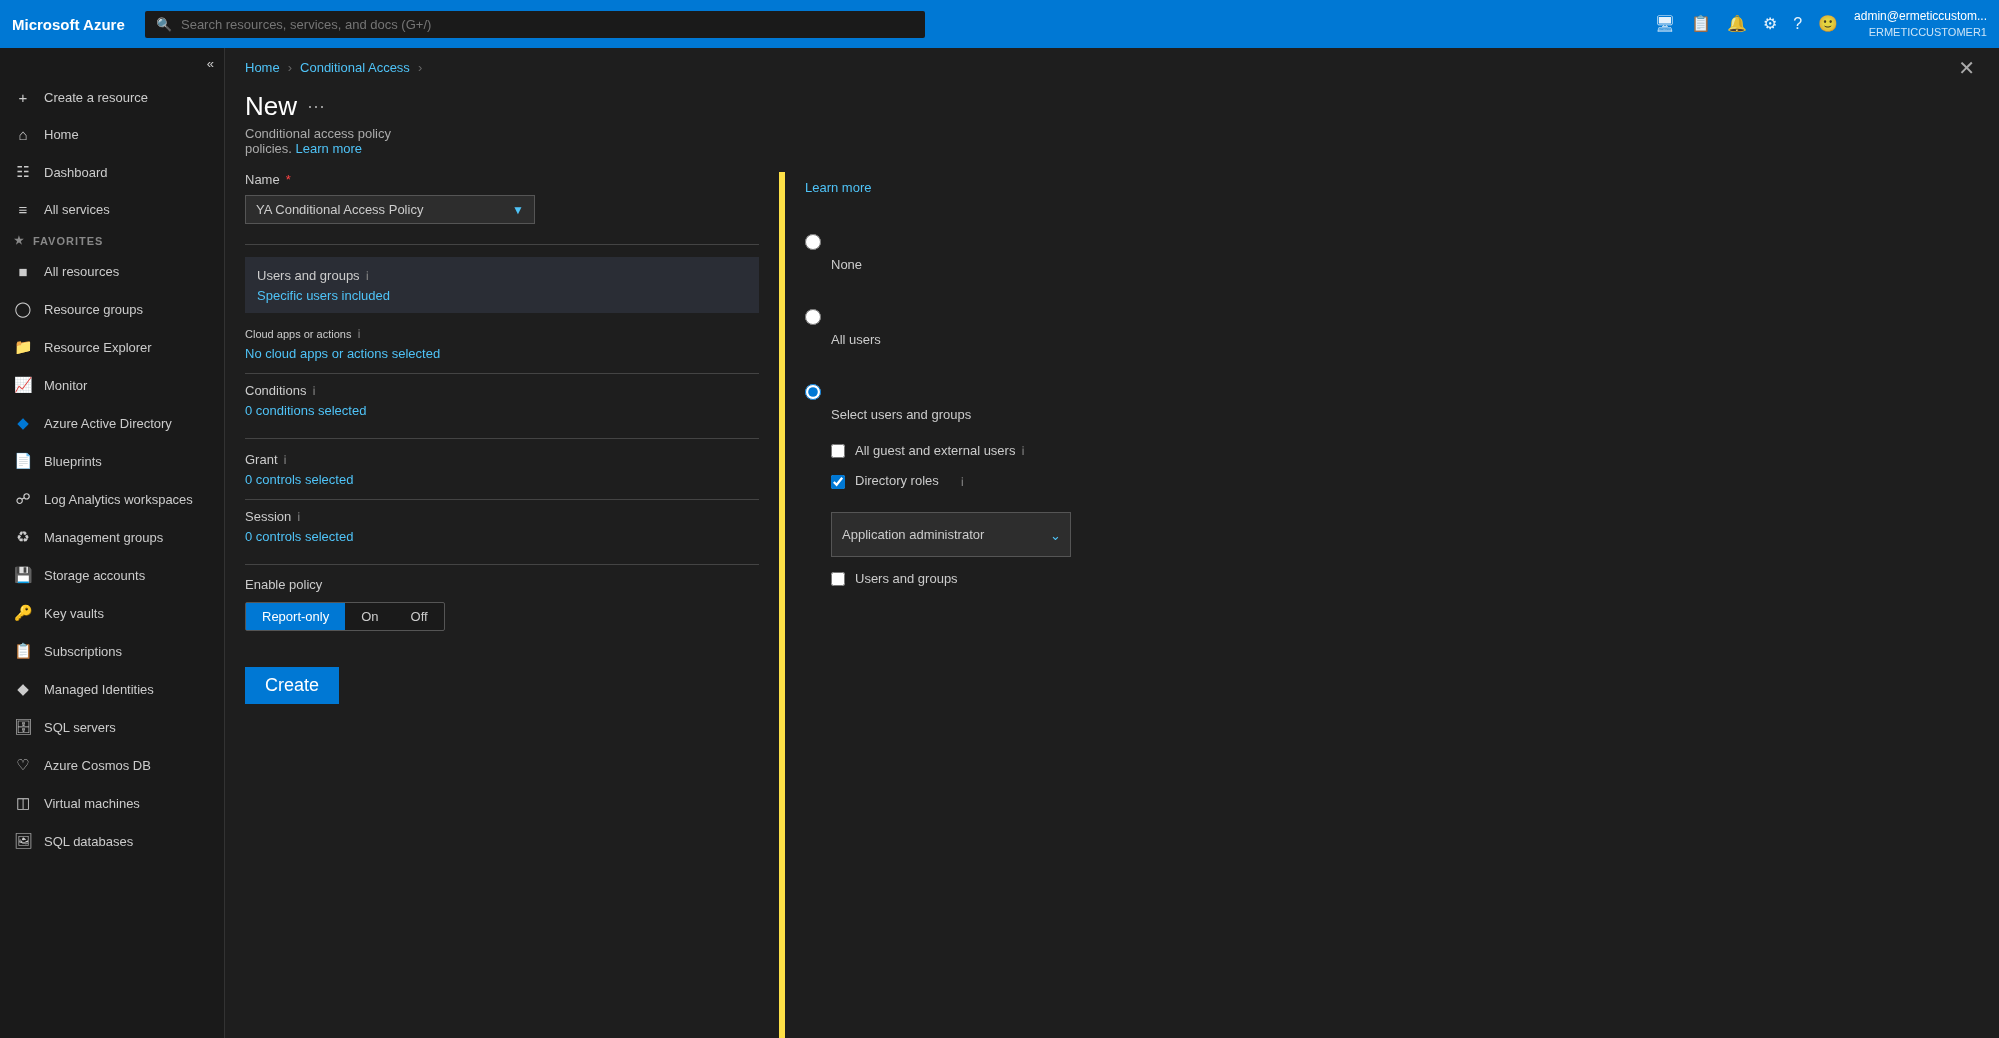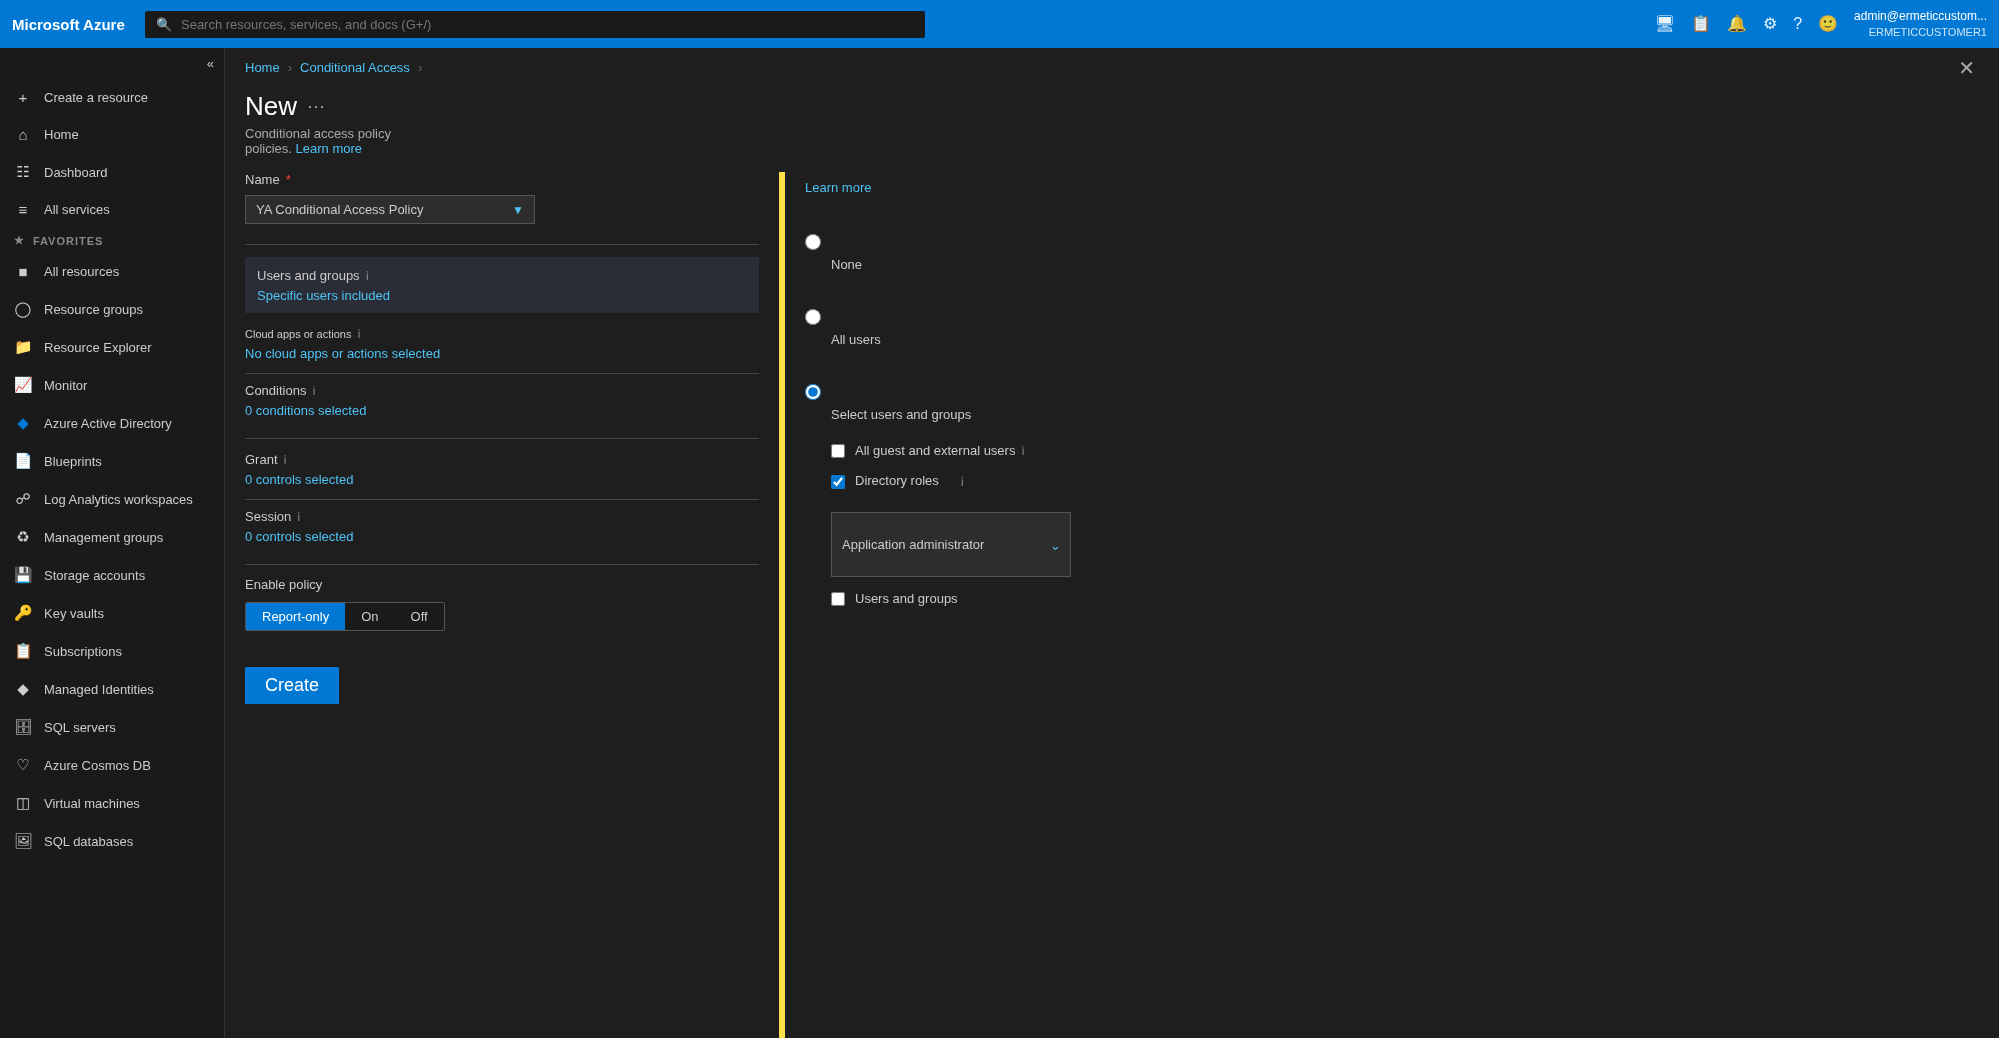--- a/index.html
+++ b/index.html
@@ -352,21 +352,21 @@
     .dir-roles-wrapper {
       position: relative;
       width: 240px;
       margin: 8px 0 0 26px;
     }
     .dir-roles-wrapper select {
       width: 100%;
       background: #2d2d2d;
       border: 1px solid #555;
       color: #ccc;
-      padding: 24px 10px;
+      padding: 14px 10px;
       font-size: 13px;
       appearance: none;
       cursor: pointer;
     }
     .dir-roles-wrapper::after {
       content: '⌄';
       position: absolute;
       right: 10px;
       top: 50%;
       transform: translateY(-50%);

